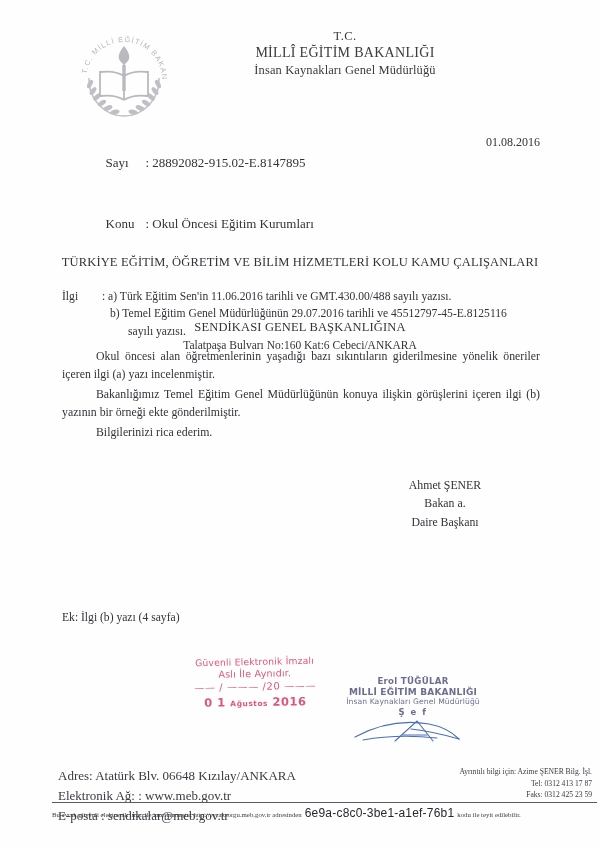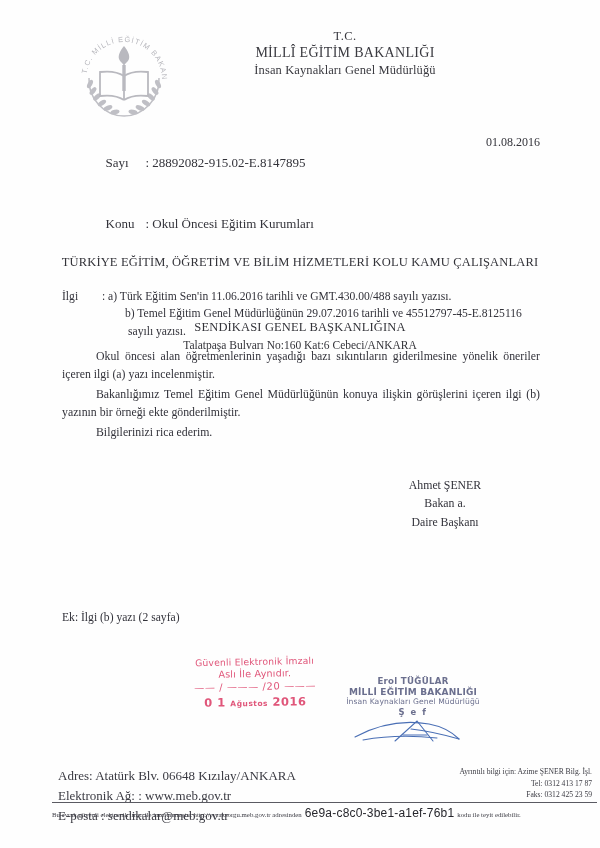--- a/index.html
+++ b/index.html
@@ -91,21 +91,21 @@
     width: 480px;
     font-size: 11.6px;
     line-height: 1.5;
     color: #32323a;
   }
   .ilgi-head {
     display: inline-block;
     width: 40px;
   }
   .ilgi-line-a { white-space: nowrap; }
-  .ilgi-b { margin-left: 63px; }
+  .ilgi-b { margin-left: 48px; }
   .ilgi-b-cont { margin-left: 66px; }
 
   
   .body-text {
     position: absolute;
     left: 62px;
     top: 348px;
     width: 478px;
     font-size: 11.8px;
     line-height: 1.52;
@@ -311,21 +311,21 @@
     <div class="para">Bakanlığımız Temel Eğitim Genel Müdürlüğünün konuya ilişkin görüşlerini içeren ilgi (b) yazının bir örneği ekte gönderilmiştir.</div>
     <div class="para last">Bilgilerinizi rica ederim.</div>
   </div>
 
   <div class="signature">
     <div>Ahmet ŞENER</div>
     <div>Bakan a.</div>
     <div>Daire Başkanı</div>
   </div>
 
-  <div class="ek">Ek: İlgi (b) yazı (2 sayfa)</div>
+  <div class="ek">Ek: İlgi (b) yazı (4 sayfa)</div>
 
   <div class="red-stamp">
     <div class="rs-l1">Güvenli Elektronik İmzalı</div>
     <div class="rs-l2">Aslı İle Aynıdır.</div>
     <div class="rs-l3">—— / ——— /20 ———</div>
     <div class="rs-date">
       <span>0 1</span>
       <span class="mon">Ağustos</span>
       <span>2016</span>
     </div>

